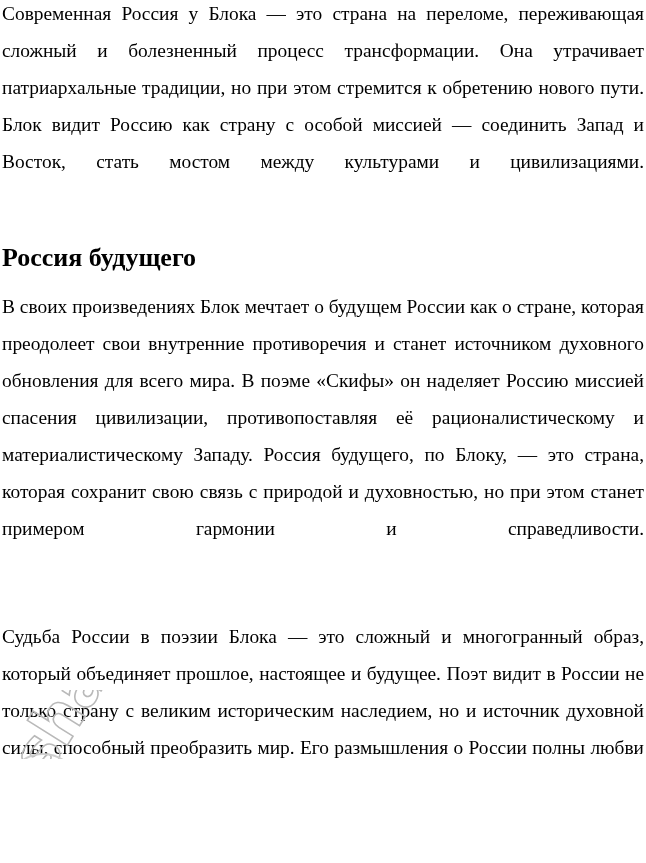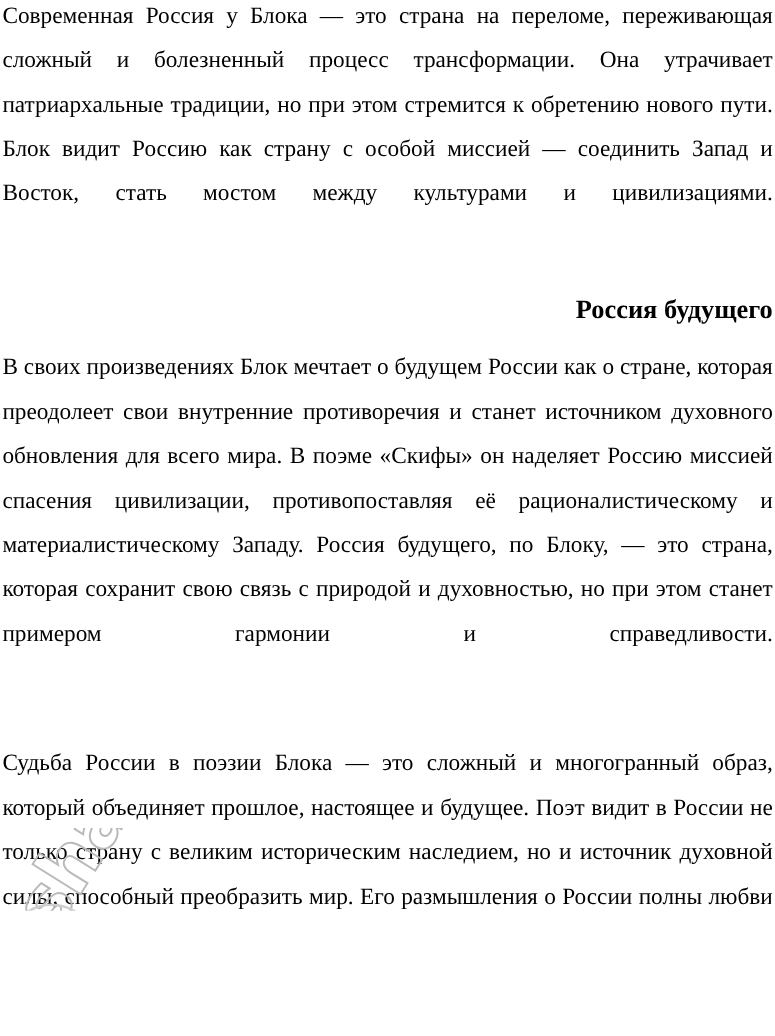--- a/index.html
+++ b/index.html
@@ -49,24 +49,24 @@
   
   p.para::after {
     content: "";
     display: inline-block;
     width: 100%;
   }
 
   h2.heading {
     margin: 0;
     padding: 0;
-    font-size: 22px;
+    font-size: 26px;
     line-height: 37px;
     font-weight: bold;
-    text-align: right;
+    text-align: left;
   }
 
   .gap-heading-top { height: 22px; }
   .gap-heading-bottom { height: 12px; }
 
   
   #watermark {
     position: absolute;
     left: 0;
     top: 690px;

